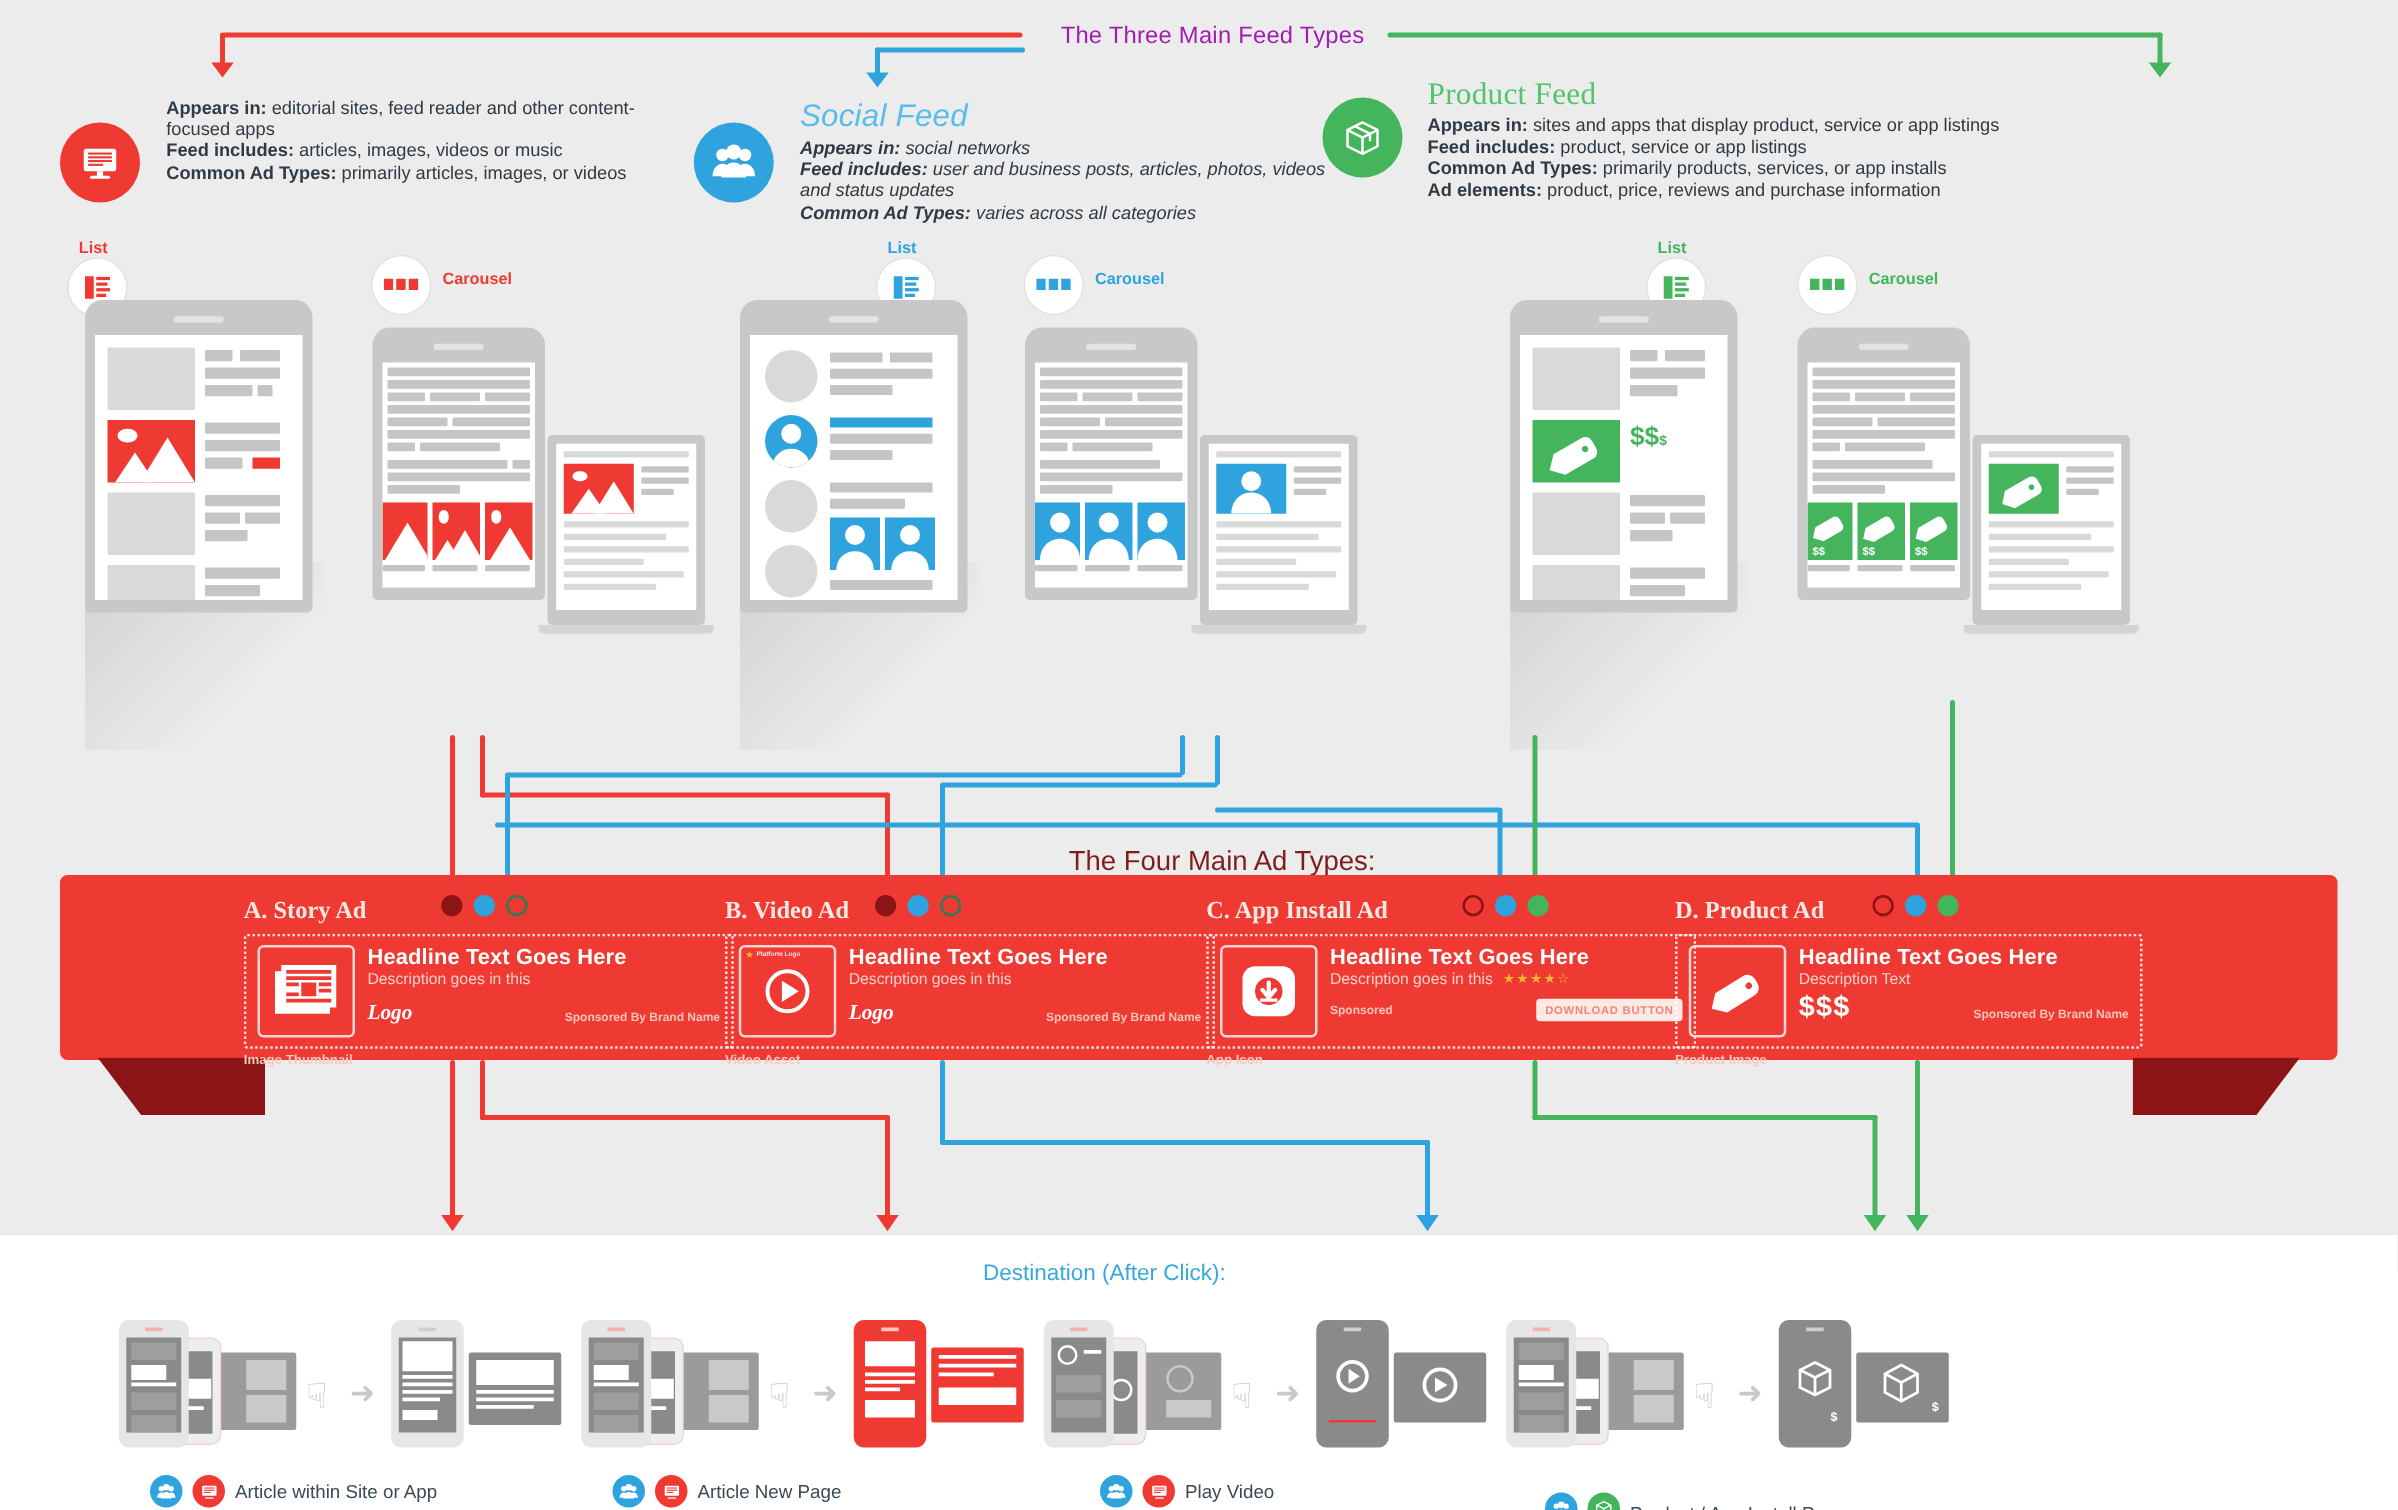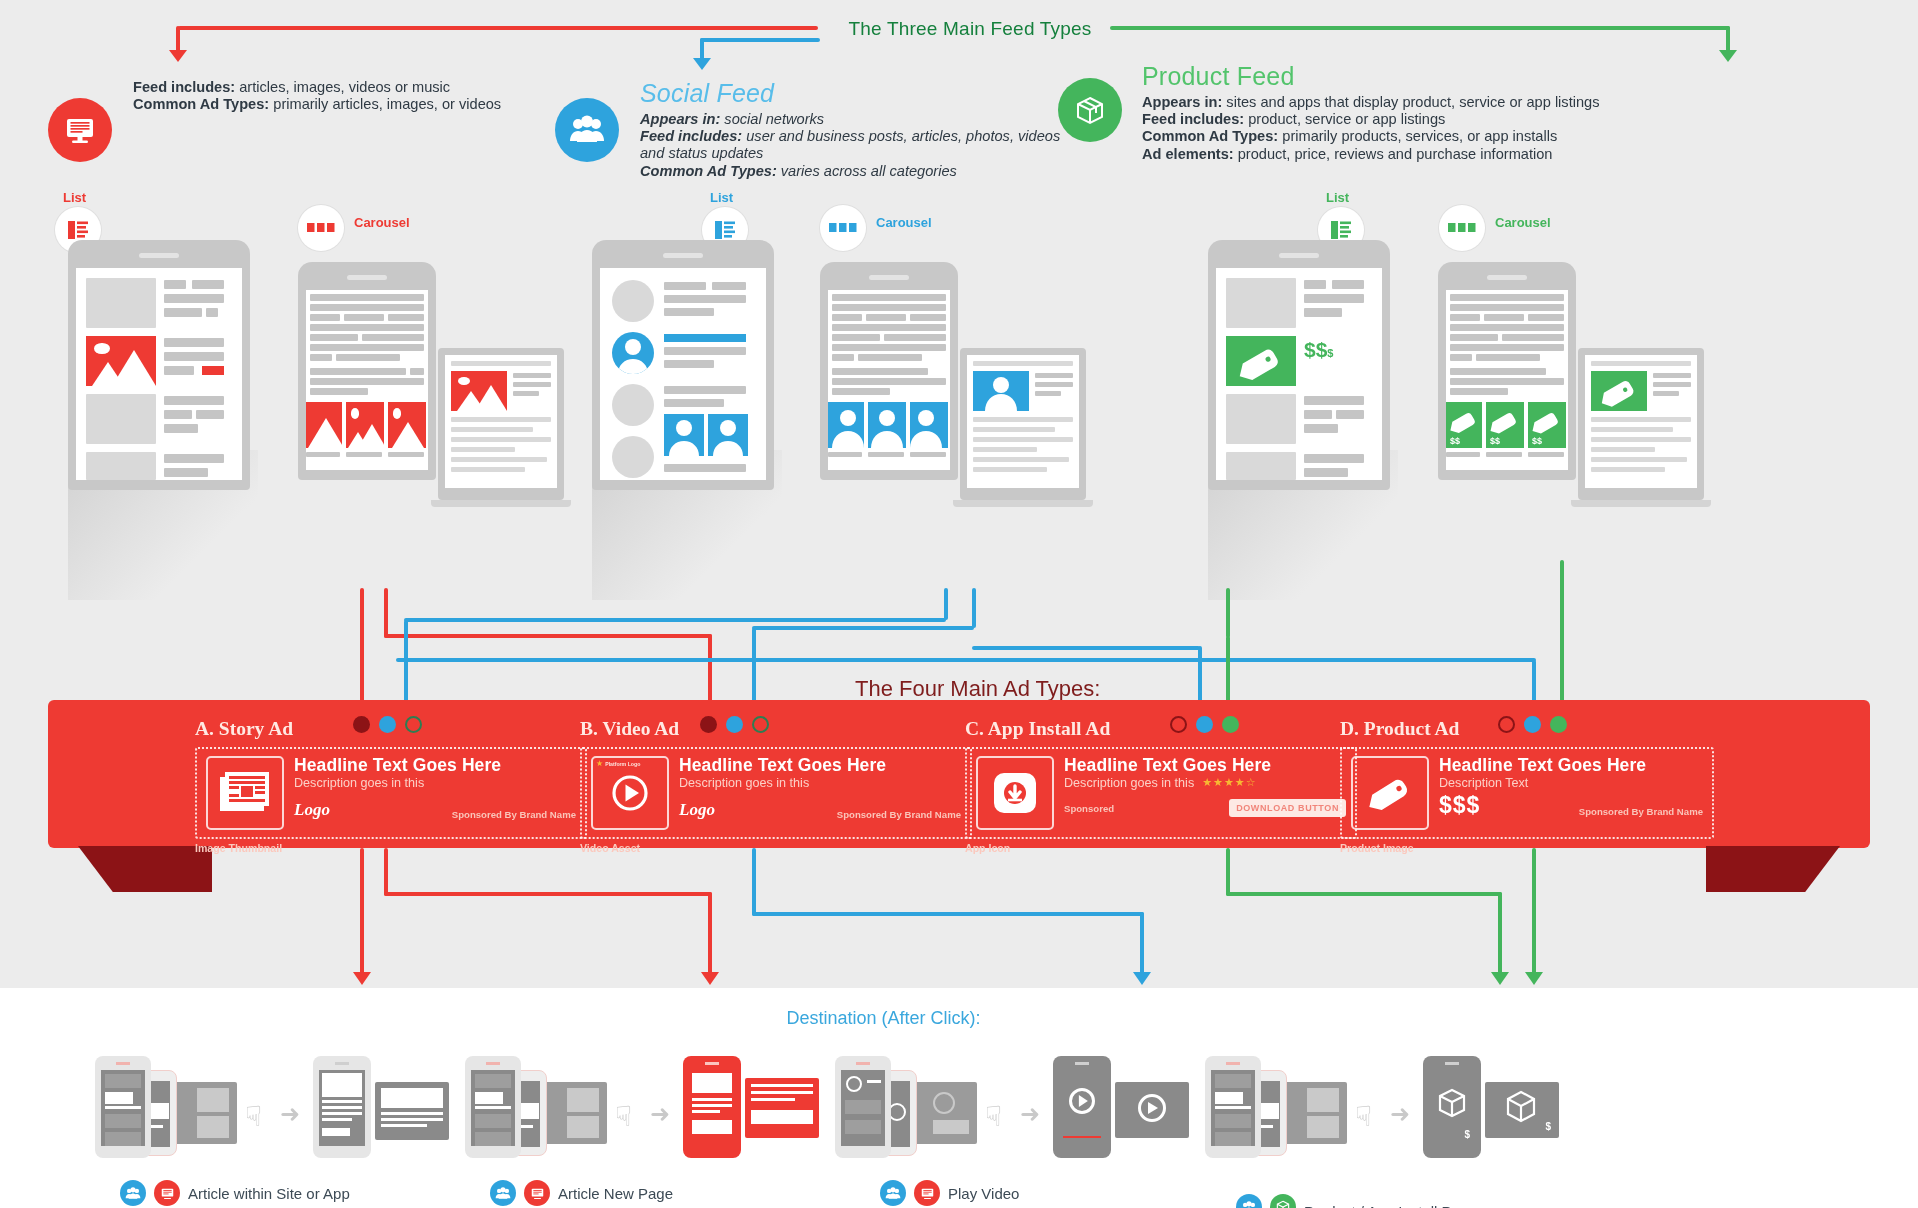--- a/index.html
+++ b/index.html
@@ -9,21 +9,21 @@
     background:#ececec;
   }
   #stage { position:absolute; inset:0; }
 
   
   .bottom-band { position:absolute; left:0; top:988px; width:1918px; height:220px; background:#ffffff; }
 
   
   .top-title {
     position:absolute; left:820px; top:18px; width:300px; text-align:center;
-    font-size:19px; color:#15803d; letter-spacing:.2px;
+    font-size:19px; color:#a21caf; letter-spacing:.2px;
   }
   .hline { position:absolute; height:4px; border-radius:2px; }
   .vline { position:absolute; width:4px; border-radius:2px; }
 
   
   .arrow-down { position:absolute; width:0; height:0; border-left:9px solid transparent; border-right:9px solid transparent; }
   .feed-circle {
     position:absolute; width:64px; height:64px; border-radius:50%;
     display:flex; align-items:center; justify-content:center;
   }
@@ -120,20 +120,21 @@
       <rect x="7.5" y="9" width="19" height="1.7" fill="#ee3a33"></rect>
       <rect x="7.5" y="12" width="19" height="1.7" fill="#ee3a33"></rect>
       <rect x="7.5" y="15" width="19" height="1.7" fill="#ee3a33"></rect>
       <rect x="7.5" y="18" width="12" height="1.7" fill="#ee3a33"></rect>
       <rect x="14.5" y="24" width="5" height="4" fill="#fff"></rect>
       <rect x="9" y="27.5" width="16" height="2.4" rx="1.2" fill="#fff"></rect>
     </svg>
   </div>
   <div class="feed-text" style="left:133px; top:79px; width:420px;">
     <div class="feed-body">
+      <div><b>Appears in:</b><span> editorial sites, feed reader and other content-focused apps</span></div>
       <div><b>Feed includes:</b><span> articles, images, videos or music</span></div>
       <div><b>Common Ad Types:</b><span> primarily articles, images, or videos</span></div>
     </div>
   </div>
 
   <div class="badge-label" style="left:63px; top:190px; color:#ee3a33;">List</div>
   <div class="badge" style="left:55px; top:207px;">
     <svg width="24" height="24" viewBox="0 0 24 24">
       <rect x="2" y="3" width="7" height="18" fill="#ee3a33"></rect>
       <rect x="11" y="3.5" width="11" height="2.6" fill="#ee3a33"></rect>
@@ -377,21 +378,21 @@
     <svg width="34" height="34" viewBox="0 0 34 34">
       <g fill="none" stroke="#fff" stroke-width="2">
         <path d="M17 5 L29 11 L29 24 L17 30 L5 24 L5 11 Z"></path>
         <path d="M5 11 L17 17 L29 11"></path>
           <path d="M17 17 L17 30"></path>
         <path d="M11 8 L23 14 L23 20"></path>
       </g>
     </svg>
   </div>
   <div class="feed-text" style="left:1142px; top:62px; width:470px;">
-    <div class="feed-title" style="color:#53c46c;">Product Feed</div>
+    <div class="feed-title" style="color:#53c46c;font-family:Liberation Serif, serif;">Product Feed</div>
     <div class="feed-body">
       <div><b>Appears in:</b><span> sites and apps that display product, service or app listings</span></div>
       <div><b>Feed includes:</b><span> product, service or app listings</span></div>
       <div><b>Common Ad Types:</b><span> primarily products, services, or app installs</span></div>
       <div><b>Ad elements:</b><span> product, price, reviews and purchase information</span></div>
     </div>
   </div>
   <div class="badge-label" style="left:1326px; top:190px; color:#44b55c;">List</div>
   <div class="badge" style="left:1318px; top:207px;">
     <svg width="24" height="24" viewBox="0 0 24 24">

